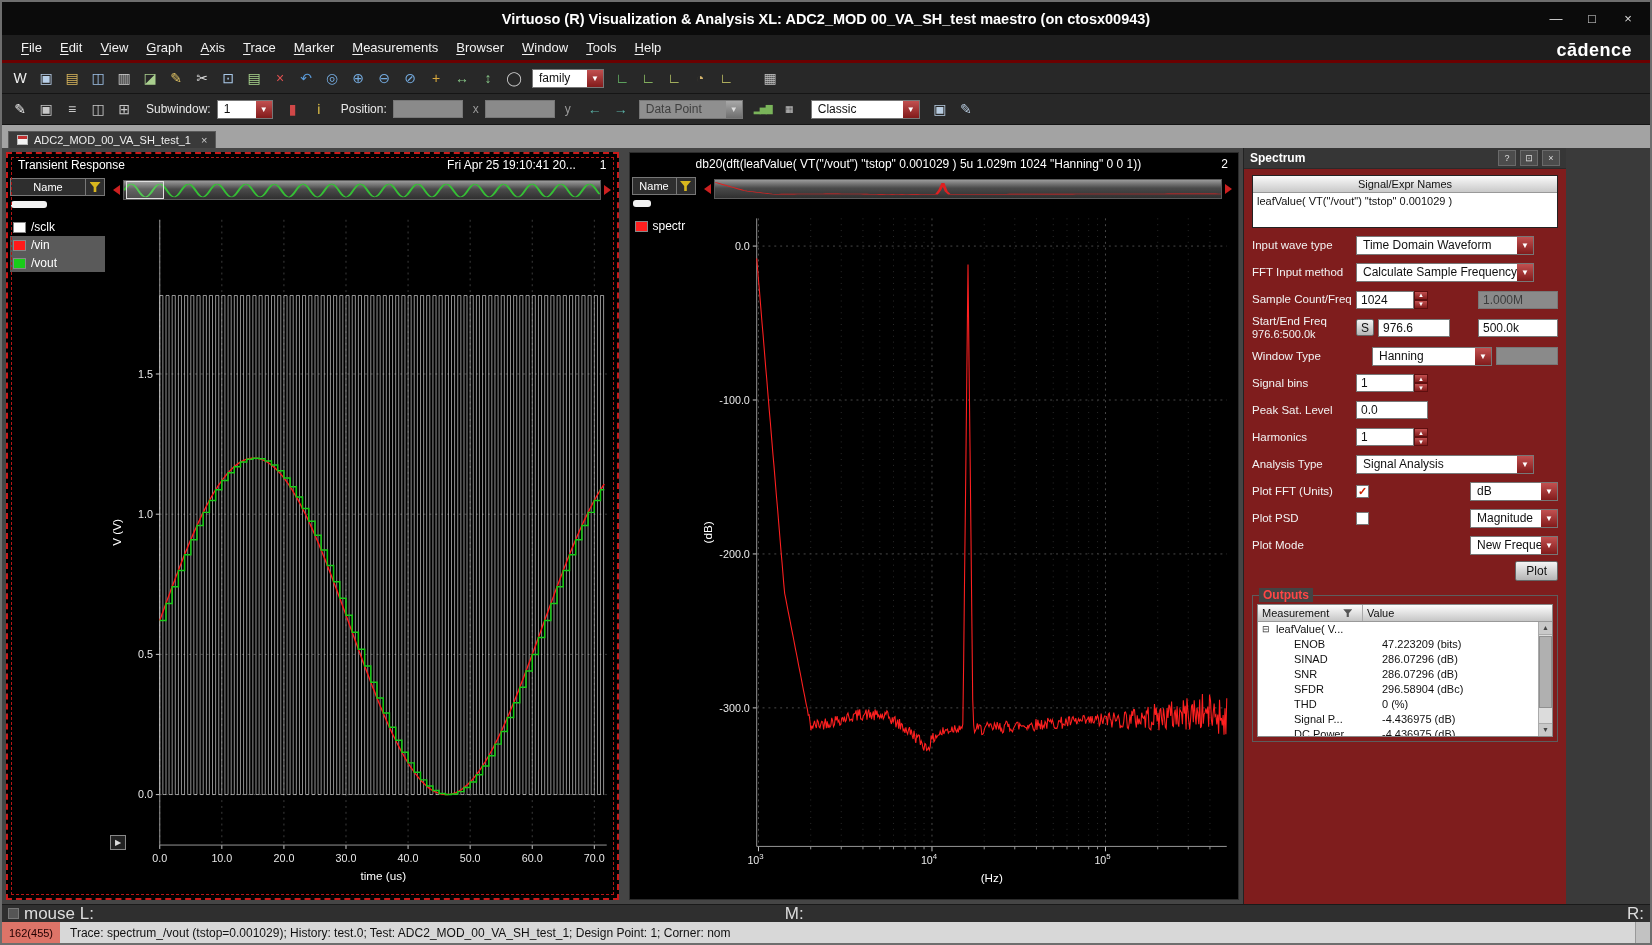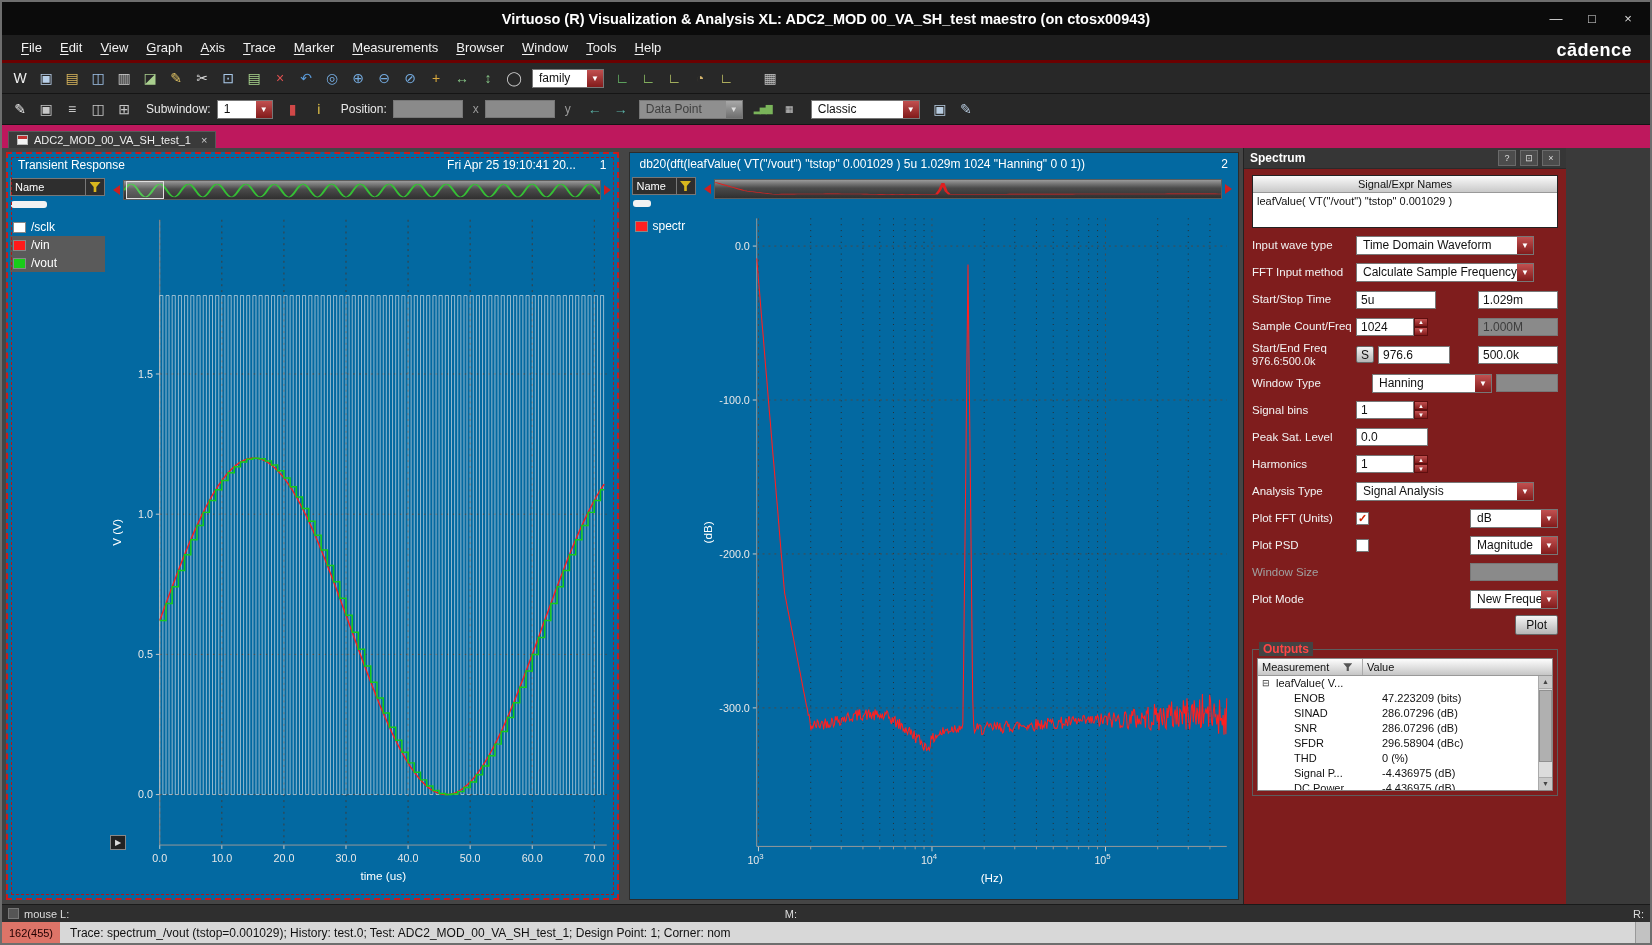--- a/index.html
+++ b/index.html
@@ -30,29 +30,29 @@
   .combo .val{padding:1px 6px 0;font-size:12px;color:#111;flex:1;white-space:nowrap;overflow:hidden;}
   .combo .arrow{width:16px;background:linear-gradient(#c25050,#821b1b);color:#fff;font-size:8px;display:flex;align-items:center;justify-content:center;}
   .combo.disabled{background:#8f8f8f;}
   .combo.disabled .val{color:#3f3f3f;}
   .combo.disabled .arrow{background:linear-gradient(#a8a8a8,#6f6f6f);color:#ddd;}
   .tinput{background:#fff;border:1px solid #777;height:18px;box-sizing:border-box;font-size:12px;color:#111;padding:1px 4px 0;white-space:nowrap;overflow:hidden;}
   .tinput.disabled{background:#8a8a8a;color:#3d3d3d;}
   .gap16{width:16px;flex:0 0 auto;}
 
   
-  .tabbar{height:22px;flex:0 0 auto;background:#be185d;display:flex;align-items:flex-end;padding:1px 6px 0;}
+  .tabbar{height:22px;flex:0 0 auto;background:#a3a3a3;display:flex;align-items:flex-end;padding:1px 6px 0;}
   .tab{display:flex;align-items:center;gap:6px;background:#3a3a3a;border:1px solid #5a5a5a;border-bottom:none;padding:2px 8px;font-size:11px;color:#eee;cursor:pointer;}
   .tab-doc{width:11px;height:10px;background:linear-gradient(#c23030 3px,#f4f4f4 3px);border:1px solid #bbb;box-sizing:border-box;}
   .tab-close{font-size:11px;color:#ccc;margin-left:4px;cursor:pointer;}
 
   
   .main{flex:1;display:flex;min-height:0;}
   .plots{flex:1;display:flex;gap:10px;padding:4px;background:#454545;min-width:0;}
-  .subwindow{flex:1;background:#0369a1;display:flex;flex-direction:column;min-width:0;border:1px solid #2c2c2c;position:relative;}
+  .subwindow{flex:1;background:#000000;display:flex;flex-direction:column;min-width:0;border:1px solid #2c2c2c;position:relative;text-align:center;}
   .subwindow.active{border:2px dashed #cc1a1a;}
   .subwindow.active::after{content:'';position:absolute;inset:3px;border:1px dashed #b51515;pointer-events:none;}
   .sw-header{height:22px;flex:0 0 auto;display:flex;align-items:center;padding:0 10px;color:#fff;font-size:12px;gap:10px;}
   .sw-title{white-space:nowrap;}
   .sw-expr{flex:1;white-space:nowrap;overflow:hidden;text-overflow:ellipsis;}
   .sw-time{margin-left:auto;white-space:nowrap;}
   .sw-index{margin-left:14px;}
   .sw-body{flex:1;display:flex;min-height:0;}
   .sidebar{flex:0 0 95px;display:flex;flex-direction:column;padding:2px 2px;min-width:0;}
   .sidebar.narrow{flex:0 0 64px;}
@@ -113,21 +113,21 @@
   .ocm{flex:0 0 96px;padding-left:4px;white-space:nowrap;overflow:hidden;display:flex;gap:3px;align-items:center;}
   .ocv{flex:1;padding-left:6px;white-space:nowrap;overflow:hidden;}
   .out-row.lvl1 .ocm{padding-left:22px;}
   .expander{width:11px;flex:0 0 auto;font-size:9px;color:#333;}
   .vscroll{position:absolute;right:0;top:17px;bottom:0;width:13px;background:#dcdcdc;border-left:1px solid #aaa;display:flex;flex-direction:column;align-items:center;}
   .vs-btn{width:13px;height:12px;font-size:7px;color:#444;display:flex;align-items:center;justify-content:center;background:#c8c8c8;border-bottom:1px solid #aaa;cursor:pointer;}
   .vs-btn.bottom{margin-top:auto;border-top:1px solid #aaa;border-bottom:none;}
   .vs-thumb{width:11px;flex:0 0 70px;background:#b0b0b0;border:1px solid #909090;margin-top:1px;cursor:grab;}
 
   
-  .status1{height:17px;flex:0 0 auto;background:#2f2f2f;display:flex;align-items:center;font-size:11px;color:#ddd;padding:0 6px;position:relative;border-top:1px solid #1a1a1a;}
+  .status1{height:17px;flex:0 0 auto;background:#2f2f2f;display:flex;align-items:center;font-size:17px;color:#ddd;padding:0 6px;position:relative;border-top:1px solid #1a1a1a;}
   .status1 .m-label{position:absolute;left:47.5%;}
   .status1 .r-label{margin-left:auto;}
   .s-grip{width:9px;height:9px;background:#555;border:1px solid #777;margin-right:5px;}
   .status2{height:21px;flex:0 0 auto;background:#d8d8d8;display:flex;align-items:center;font-size:12px;color:#111;}
   .badge{background:#dd7468;color:#200;padding:0 7px;font-size:11px;height:100%;display:flex;align-items:center;flex:0 0 auto;}
   .status-msg{padding:0 10px;white-space:nowrap;overflow:hidden;flex:1;}
   .resize-grip{width:14px;height:100%;background:#c2c2c2;border-left:1px solid #999;flex:0 0 auto;}
 </style>
 </head>
 <body>
@@ -574,27 +574,20 @@
       <div class="f-row">
         <span class="f-label">FFT Input method</span>
         <div class="f-ctrl">
             <div class="combo w178">
           <span class="val">Calculate Sample Frequency</span>
           <span class="arrow">▼</span>
             </div>
           </div>
       </div>
 
-      <div class="f-row">
-        <span class="f-label">Start/Stop Time</span>
-        <div class="f-ctrl">
-          <div class="tinput w80">5u</div>
-          <div class="tinput w80 ml-auto">1.029m</div>
-        </div>
-      </div>
 
       <div class="f-row">
         <span class="f-label">Sample Count/Freq</span>
         <div class="f-ctrl">
           <div class="spin">
             <div class="tinput w58">1024</div>
             <div class="spin-btns">
               <button class="spin-btn">▲</button>
               <button class="spin-btn">▼</button>
             </div>
@@ -684,26 +677,20 @@
         <span class="f-label">Plot PSD</span>
         <div class="f-ctrl">
           <span class="checkbox"></span>
           <div class="combo w112 ml-auto">
             <span class="val">Magnitude</span>
             <span class="arrow">▼</span>
           </div>
         </div>
       </div>
 
-      <div class="f-row">
-        <span class="f-label dim">Window Size</span>
-        <div class="f-ctrl">
-            <div class="tinput w112 disabled ml-auto"></div>
-          </div>
-      </div>
 
       <div class="f-row">
         <span class="f-label">Plot Mode</span>
         <div class="f-ctrl">
             <div class="combo w112 ml-auto">
           <span class="val">New Frequency</span>
           <span class="arrow">▼</span>
             </div>
           </div>
       </div>

